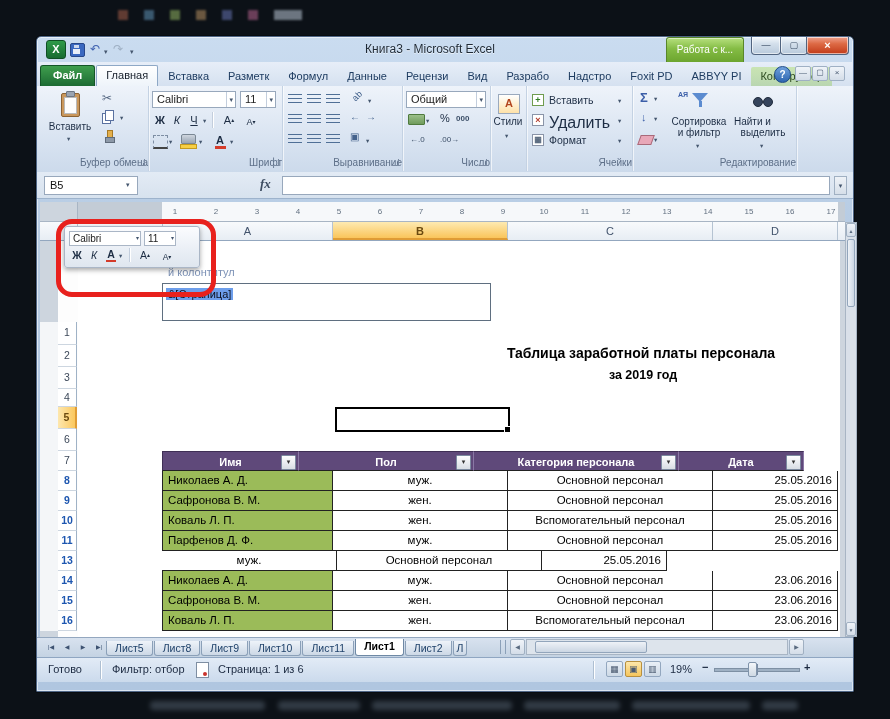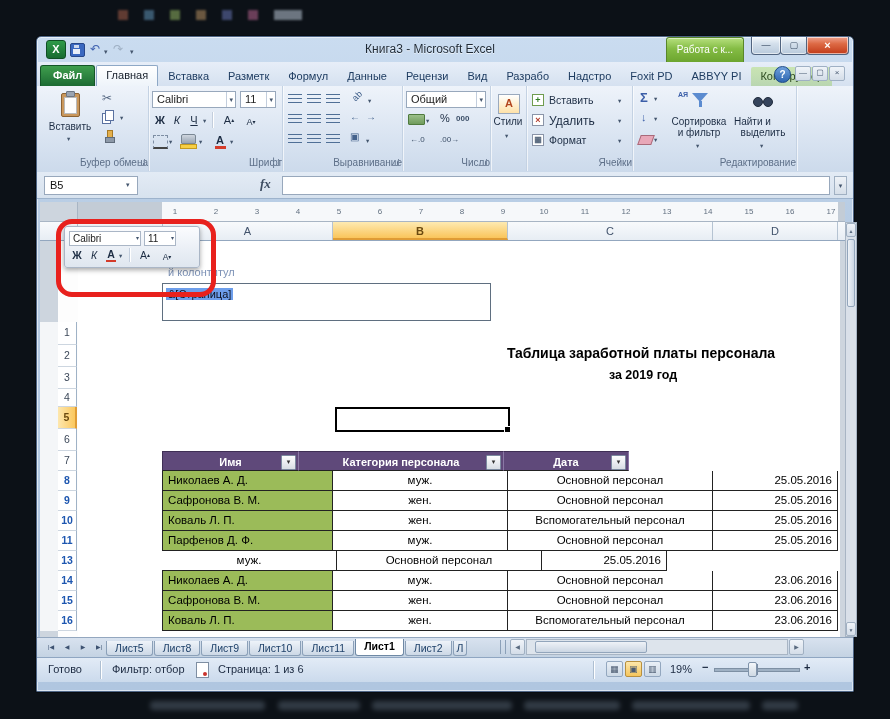--- a/index.html
+++ b/index.html
@@ -288,21 +288,21 @@
       <div class="ab txt" style="left:0;top:26px;width:36px;text-align:center;font-size:10px;color:#1d2d44;">Стили</div>
       <div class="dd" style="left:15px;top:42px;">▾</div>
     </div>
   </div>
 
   <div class="ab rgroup" style="left:526px;width:106px;">
     <div class="cellic" style="left:6px;top:8px;border-color:#6f9c4f;color:#2f7d22;">+</div>
     <div class="ab txt" style="left:23px;top:8px;font-size:10.5px;color:#1d2d44;">Вставить</div>
     <div class="dd" style="left:92px;top:11px;">▾</div>
     <div class="cellic" style="left:6px;top:28px;color:#b33a2a;">×</div>
-    <div class="ab txt" style="left:23px;top:28px;font-size:12px;color:#1d2d44;">Удалить</div>
+    <div class="ab txt" style="left:23px;top:28px;font-size:16px;color:#1d2d44;">Удалить</div>
     <div class="dd" style="left:92px;top:31px;">▾</div>
     <div class="cellic" style="left:6px;top:48px;color:#55667c;font-size:8px;">▦</div>
     <div class="ab txt" style="left:23px;top:48px;font-size:10.5px;color:#1d2d44;">Формат</div>
     <div class="dd" style="left:92px;top:51px;">▾</div>
     <div class="glabel txt">Ячейки</div>
   </div>
 
   <div class="ab rgroup" style="left:632px;width:164px;">
     <div class="ab txt" style="left:8px;top:4px;font-size:13px;font-weight:bold;color:#3b5ea8;">Σ</div>
     <div class="dd" style="left:22px;top:9px;">▾</div>
@@ -390,20 +390,21 @@
   <div id="hdrbox" class="ab">
     <span id="hdrtoken">&amp;[Страница]</span>
   </div>
   <div id="t1" class="ab txt">Таблица заработной платы персонала</div>
   <div id="t2" class="ab txt">за 2019 год</div>
   <div id="selcell" class="ab"></div>
   <div id="selhandle" class="ab"></div>
   <div id="tbl" class="ab">
       <div class="trow">
         <div class="hcell" style="width: 137px; border-left: 1px solid rgb(63, 47, 85);"><span>Имя</span><div class="fbtn2">▾</div></div>
+        <div class="hcell" style="width: 175px;"><span>Пол</span><div class="fbtn2">▾</div></div>
         <div class="hcell" style="width: 205px;"><span>Категория персонала</span><div class="fbtn2">▾</div></div>
         <div class="hcell" style="width: 125px;"><span>Дата</span><div class="fbtn2">▾</div></div>
       </div>
       <div class="trow">
         <div class="tcell c0" style="width: 171px;">Николаев А. Д.</div>
         <div class="tcell c1" style="width: 175px;">муж.</div>
         <div class="tcell c2" style="width: 205px;">Основной персонал</div>
         <div class="tcell c3" style="width: 125px;">25.05.2016</div>
       </div>
       <div class="trow">

